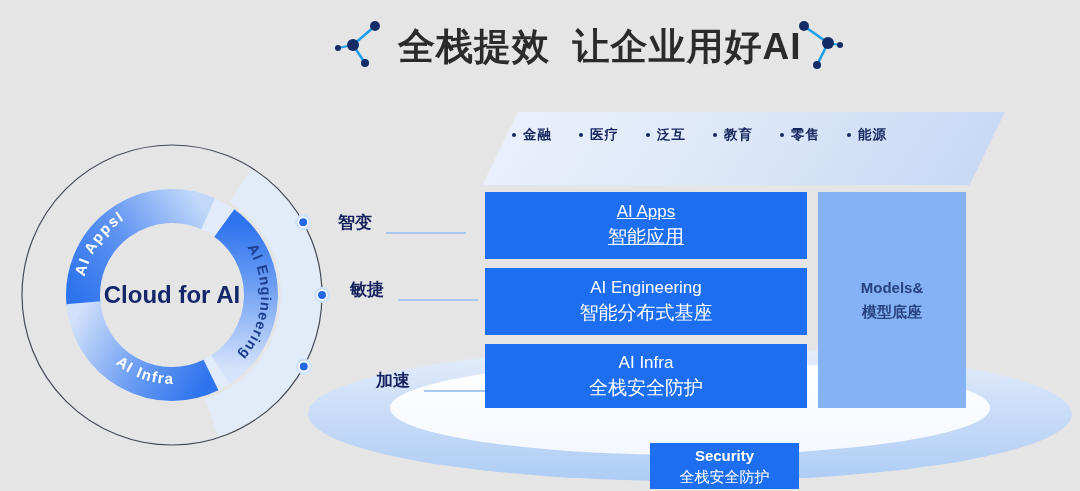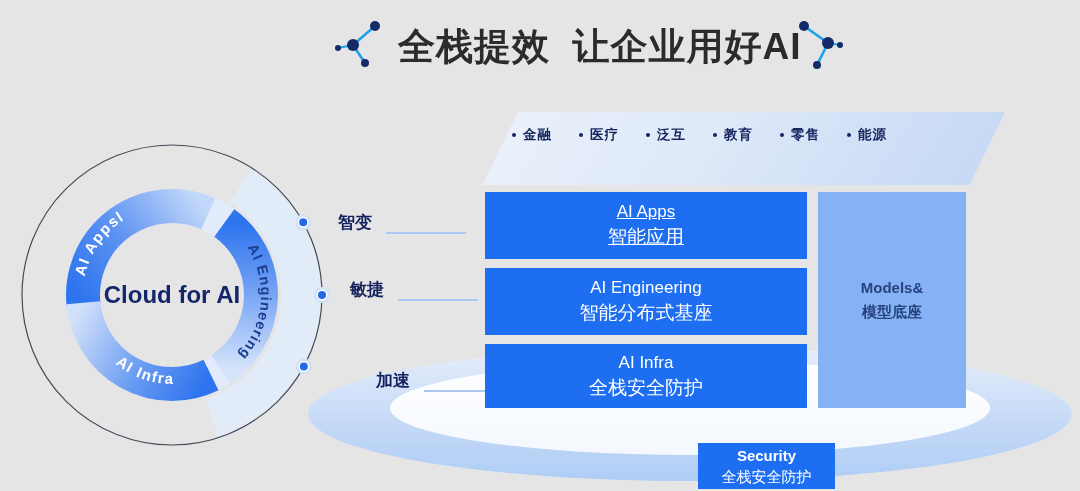--- a/index.html
+++ b/index.html
@@ -54,22 +54,22 @@
   .bar .zh { font-size:19px; line-height:1.35; }
   .bar1 { top:192px; height:67px;text-decoration:underline; }
   .bar2 { top:268px; height:67px; }
   .bar3 { top:344px; height:64px; }
   .models {
     position:absolute; left:818px; top:192px; width:148px; height:216px; background:#85b2f4;
     color:#27427f; display:flex; flex-direction:column; align-items:center; justify-content:center;
     font-size:15px; font-weight:600; line-height:1.6; text-align:center;
   }
   .security {
-    position:absolute; left:650px; top:443px; width:137px; height:46px; background:#1e6ef2;
-    color:#ffffff; display:flex; flex-direction:column; align-items:center; justify-content:center;margin-left:48px;
+    position:absolute; left:650px; top:443px; width:149px; height:46px; background:#1e6ef2;
+    color:#ffffff; display:flex; flex-direction:column; align-items:center; justify-content:center;
   }
   .security .en { font-size:15px; font-weight:bold; line-height:1.4; }
   .security .zh { font-size:15px; font-weight:normal; line-height:1.4; }
   
   .donut-svg { position:absolute; left:0; top:130px; }
 </style>
 </head>
 <body>
 
 <div class="stage">

